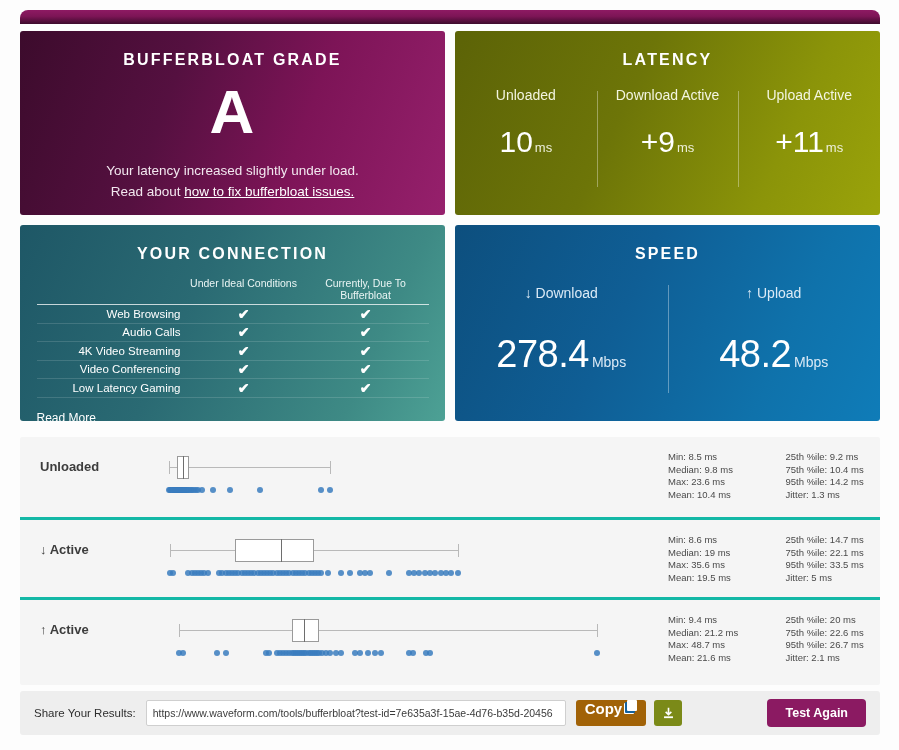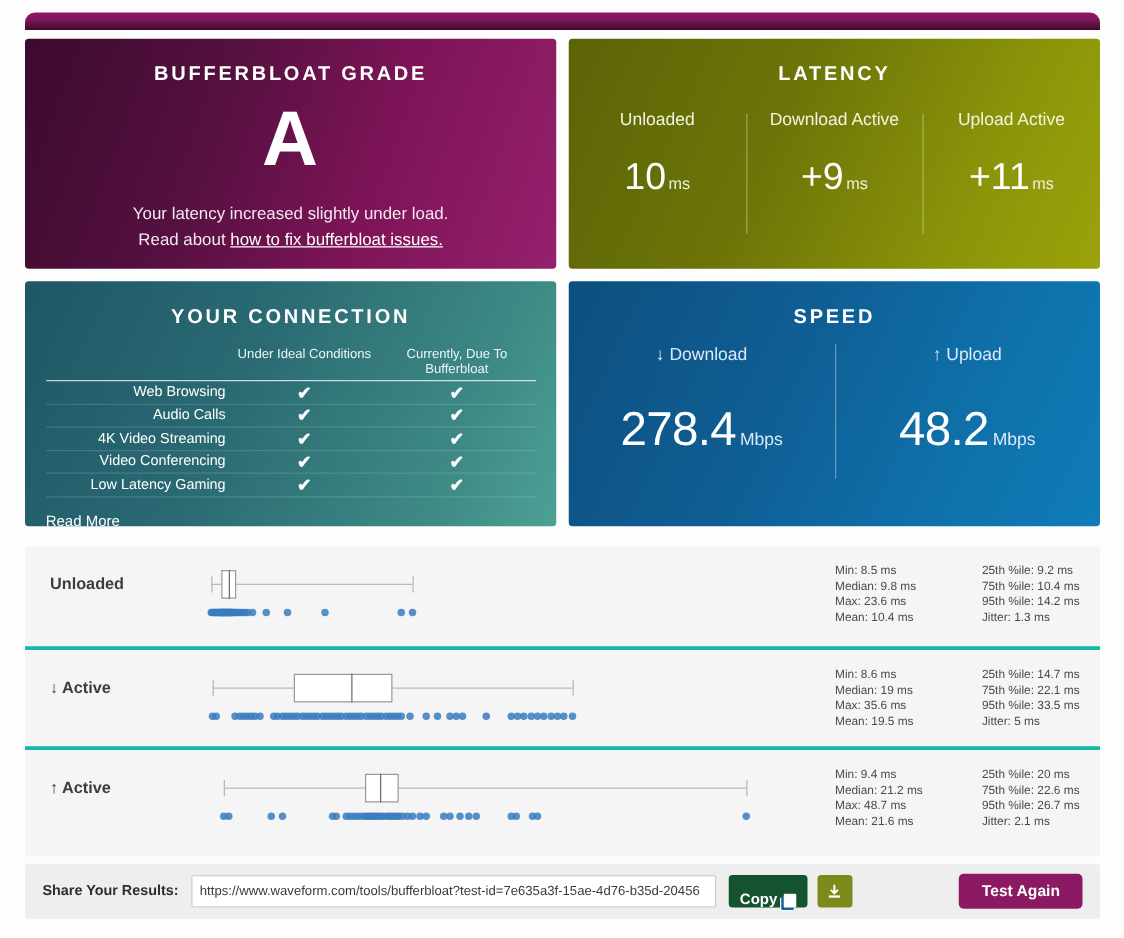--- a/index.html
+++ b/index.html
@@ -83,21 +83,21 @@
   .conn-row .c1 { width: 118px; text-align: center; color: #fff; font-size: 14px; font-weight: bold; }
   .conn-row .c2 { width: 126px; text-align: center; color: #fff; font-size: 14px; font-weight: bold; }
   .conn-more { text-align: left; margin-top: 10px; }
   .conn-more a { color: #ffffff; font-size: 12px; text-decoration: underline; }
 
   
   .speed-card {
     height: 196px;
     background: linear-gradient(115deg,#0d4f7e 0%, #0f5e95 40%, #0f72ab 75%, #0f7cb8 100%);
   }
-  .speed-row { display: flex; margin-top: 12px; height: 140px; }
+  .speed-row { display: flex; margin-top: 22px; height: 140px; }
   .speed-col { flex: 1; text-align: center; position: relative; }
   .speed-col + .speed-col::before {
     content: ""; position: absolute; left: 0; top: 0px; bottom: 32px; width: 1px;
     background: rgba(255,255,255,0.35);
   }
   .speed-label { color: #dbeaf6; font-size: 14px; }
   .speed-valwrap { margin-top: 32px; }
   .speed-val { color: #ffffff; font-size: 38px; font-weight: 300; letter-spacing: -0.5px;}
   .speed-unit { color: #dbeaf6; font-size: 14px; margin-left: 3px; }
 
@@ -128,30 +128,30 @@
     position: absolute; left: 648px; top: 14px; width: 235px;
     display: flex; font-size: 9.5px; color: #4a4a4a; line-height: 12.6px;
   }
   .stats .col { width: 118px; }
 
   
   .footer {
     position: absolute; left: 20px; top: 691px; width: 860px; height: 44px;
     background: #eeeeee; border-radius: 3px; display: flex; align-items: center;
   }
-  .share-label { margin-left: 14px; font-size: 11.5px; font-weight: bold; color: #2e2e2e; }
+  .share-label { margin-left: 14px; font-size: 11.5px; font-weight: normal; color: #2e2e2e; }
   .share-input {
     margin-left: 10px; width: 420px; height: 26px; background: #fff;
     border: 1px solid #cfcfcf; border-radius: 2px; font-size: 10.5px;
     color: #3b3b3b; padding: 0 6px; font-family: "Liberation Sans", sans-serif;
   }
   .copy-btn {
-    margin-left: 10px; height: 26px; background: #14532d; border: none;
-    border-radius: 3px; color: #fff; font-size: 12px; font-weight: bold;
-    padding: 0 9px; display: flex; align-items: flex-end; gap: 5px; cursor: pointer;
+    margin-left: 10px; height: 26px; background: #a16207; border: none;
+    border-radius: 3px; color: #fff; font-size: 15px; font-weight: bold;
+    padding: 0 9px; display: flex; align-items: flex-start; gap: 5px; cursor: pointer;
     font-family: "Liberation Sans", sans-serif;
   }
   .dl-btn {
     margin-left: 8px; width: 28px; height: 26px; background: #7b8a18;
     border: none; border-radius: 3px; display: flex; align-items: center;
     justify-content: center; cursor: pointer;
   }
   .test-btn {
     position: absolute; right: 14px; height: 28px; background: #8b1a62;
     border: none; border-radius: 4px; color: #fff; font-size: 12.5px;

